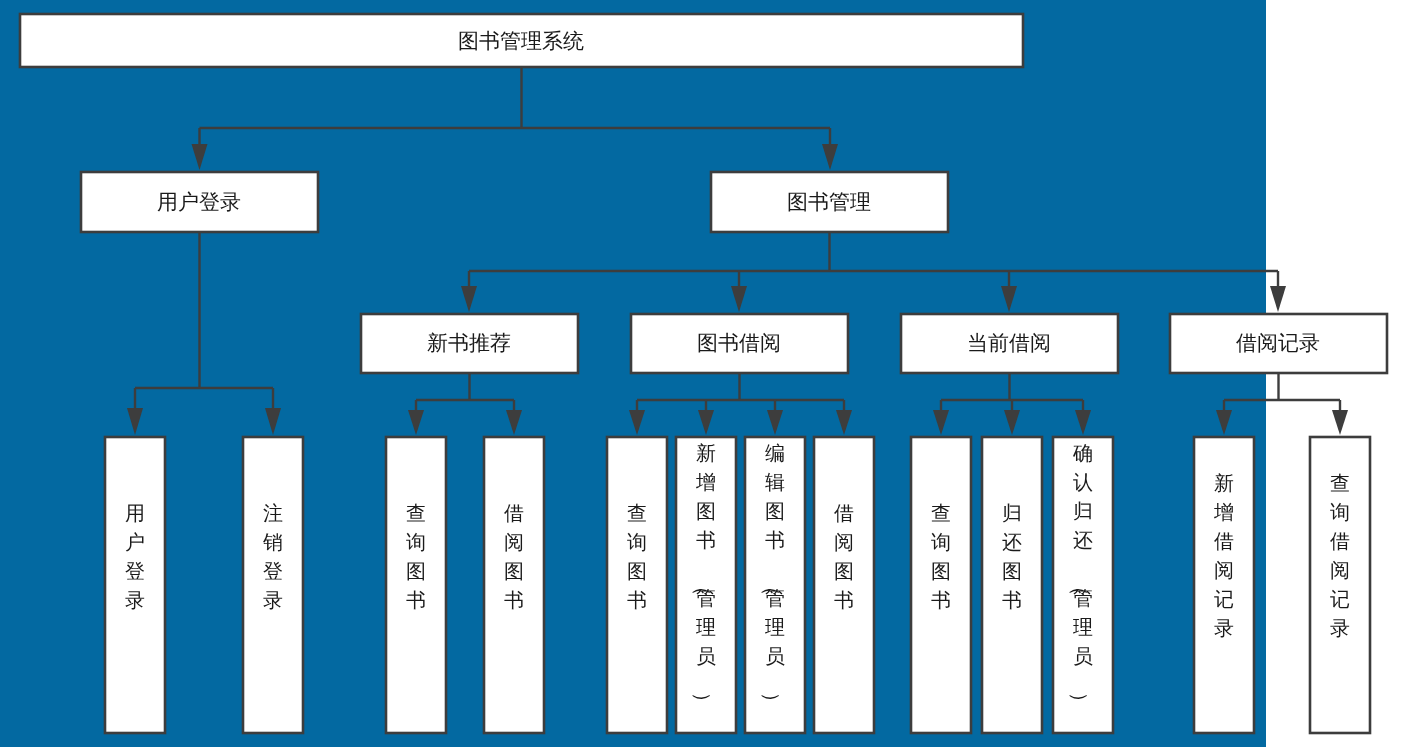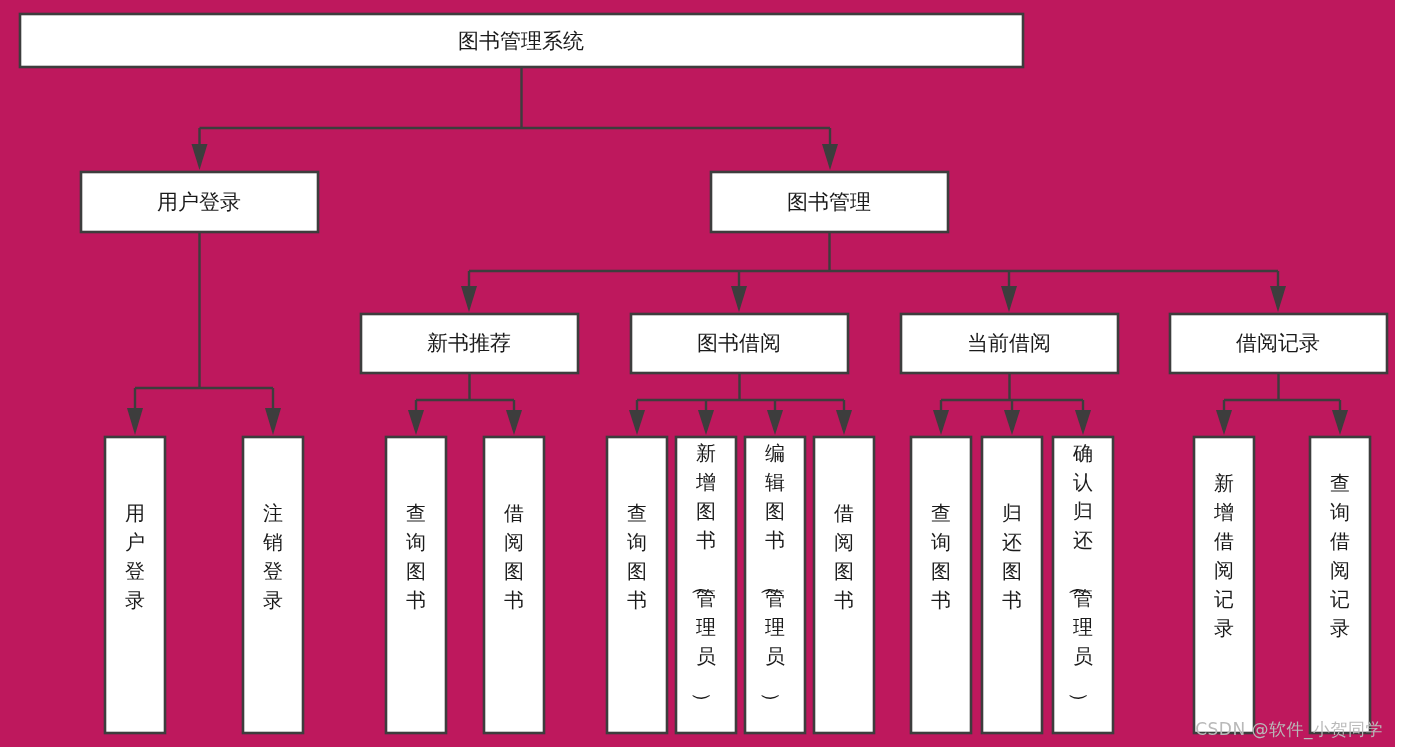--- a/index.html
+++ b/index.html
@@ -8,23 +8,23 @@
     background: #ffffff;
   }
   body {
     width: 1405px;
     height: 747px;
     font-family: "DejaVu Sans", "Liberation Sans", sans-serif;
     overflow: hidden;
   }
   #diagram-root {
     position: relative;
-    width: 1395px;
+    width: 1266px;
     height: 747px;
-    background: #be185d;
+    background: #0369a1;
   }
   svg#flowchart {
     position: absolute;
     left: 0;
     top: 0;
     width: 1405px;
     height: 747px;
     display: block;
   }
   .node-rect {
@@ -230,14 +230,13 @@
         <text class="vert-label" x="1224" y="490"><tspan x="1224" y="490">新</tspan><tspan x="1224" y="519">增</tspan><tspan x="1224" y="548">借</tspan><tspan x="1224" y="577">阅</tspan><tspan x="1224" y="606">记</tspan><tspan x="1224" y="635">录</tspan></text>
       </g>
       <g>
         <rect class="node-rect" x="1310" y="437" width="60" height="296"></rect>
         <text class="vert-label" x="1340" y="490"><tspan x="1340" y="490">查</tspan><tspan x="1340" y="519">询</tspan><tspan x="1340" y="548">借</tspan><tspan x="1340" y="577">阅</tspan><tspan x="1340" y="606">记</tspan><tspan x="1340" y="635">录</tspan></text>
       </g>
     </g>
 
   </svg>
 
-  <div class="watermark">CSDN @软件_小贺同学</div>
 </div>
 
 </body></html>

